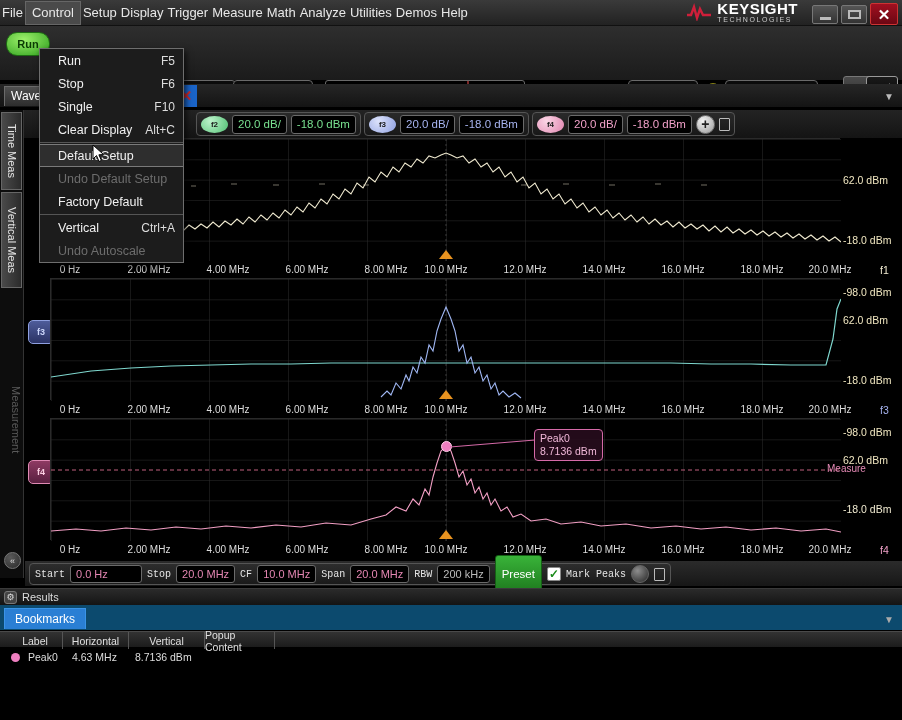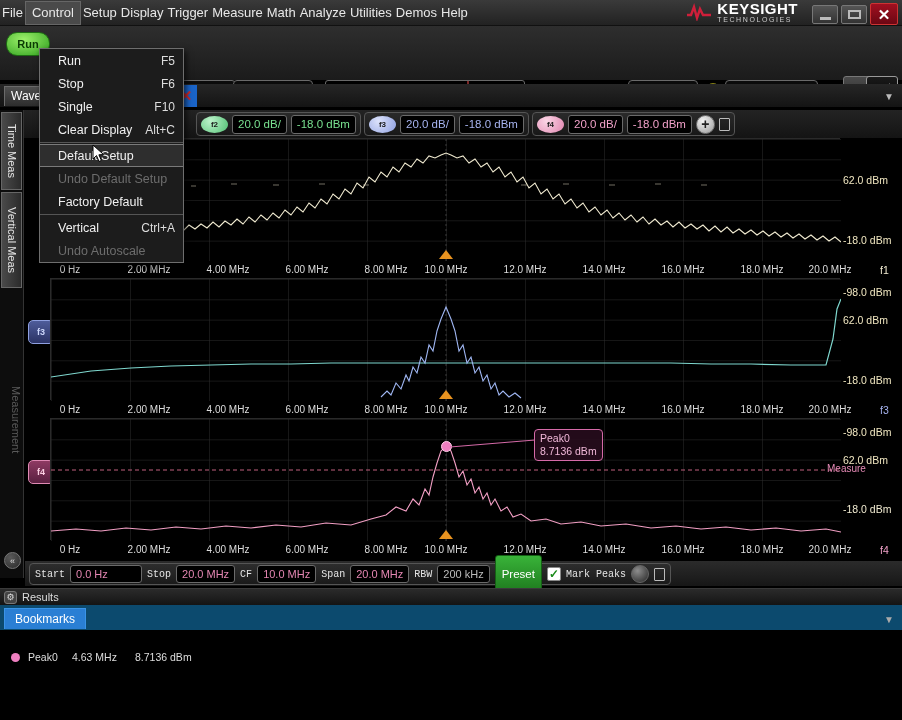--- a/index.html
+++ b/index.html
@@ -523,20 +523,26 @@
   <div class="resbar">
     <span class="gear">⚙</span>
     <span class="lbl">Results</span>
   </div>
 
   <div class="bmtabs">
     <div class="bmtab">Bookmarks</div>
     <div class="bmarrow">▼</div>
   </div>
 
+  <div class="thead">
+    <div class="th" style="left:8px; width:55px;">Label</div>
+    <div class="th" style="left:63px; width:66px;">Horizontal</div>
+    <div class="th" style="left:129px; width:76px;">Vertical</div>
+    <div class="th" style="left:205px; width:70px;">Popup Content</div>
+  </div>
 
   <div class="trow">
     <span class="rowdot"></span>
     <span class="td" style="left:28px;">Peak0</span>
     <span class="td" style="left:72px;">4.63 MHz</span>
     <span class="td" style="left:135px;">8.7136 dBm</span>
   </div>
 
   <div class="botfill"></div>
 

